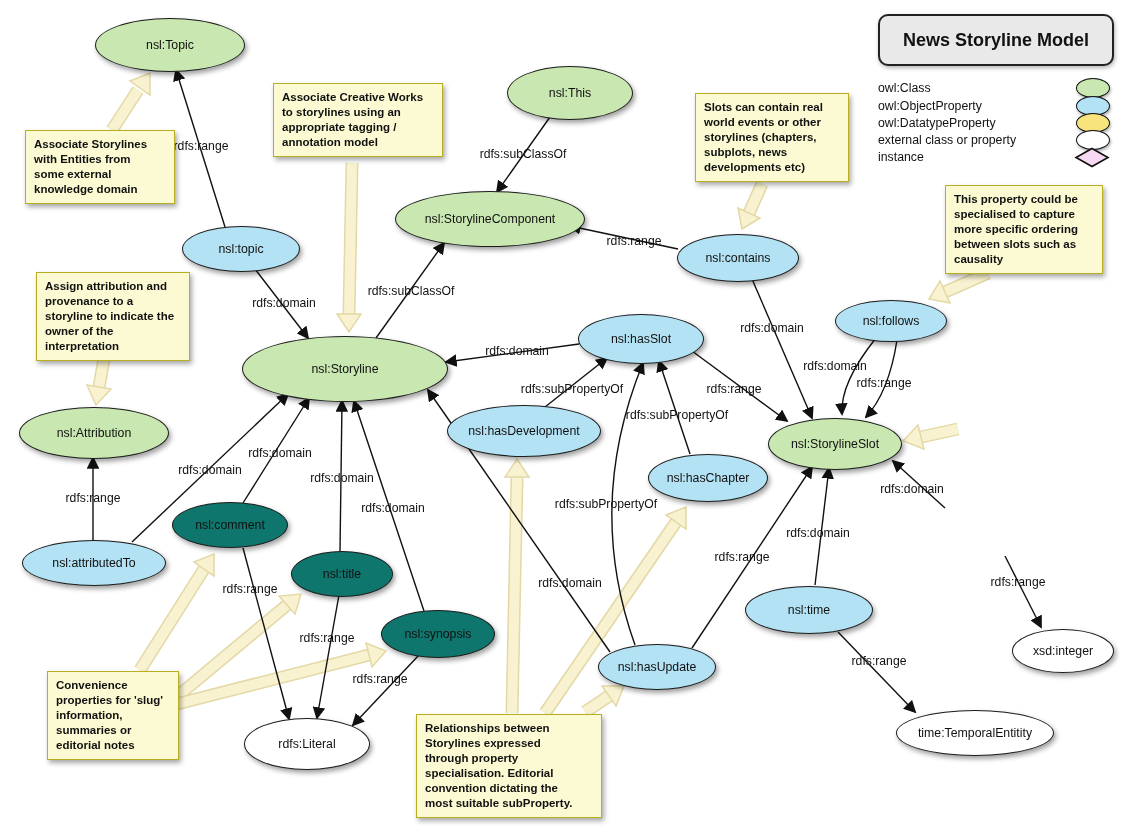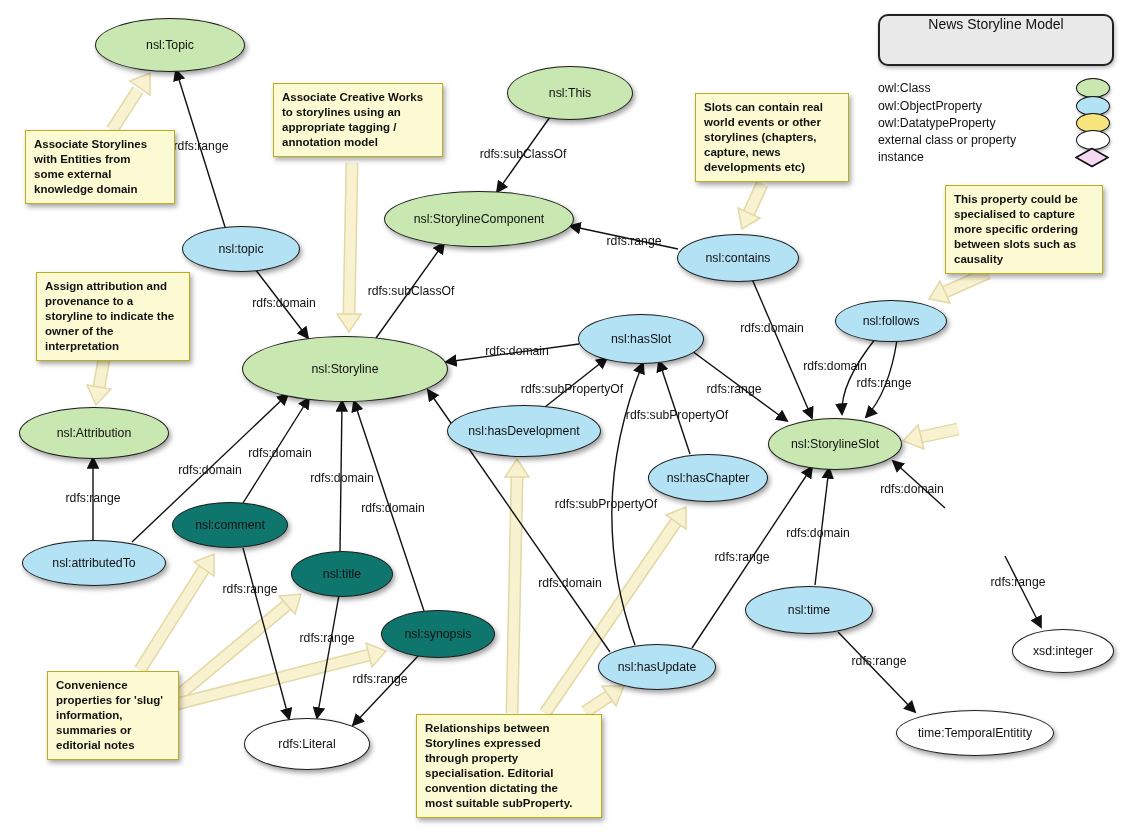--- a/index.html
+++ b/index.html
@@ -14,22 +14,22 @@
   .obj{background:#b3e2f4;}
   .dat{background:#0f766e;}
   .ext{background:#ffffff;}
   .elabel{position:absolute;transform:translate(-50%,-50%);font-size:12.2px;color:#111;
           white-space:nowrap;z-index:2;}
   .note{position:absolute;background:#fbfad2;border:1.5px solid #b9ae1e;
         padding:6px 8px;font-size:11.5px;font-weight:bold;color:#111;line-height:1.3;
         white-space:pre-line;z-index:4;box-shadow:2px 3px 5px rgba(0,0,0,0.35);}
   .legend-box{position:absolute;left:878px;top:14px;width:232px;height:48px;
         background:#e9e9e9;border:2px solid #222;border-radius:10px;
-        display:flex;justify-content:center;
-        font-size:14px;font-weight:normal;color:#111;z-index:4;
+        display:flex;align-items:center;justify-content:center;
+        font-size:18px;font-weight:bold;color:#111;z-index:4;
         box-shadow:1px 2px 4px rgba(0,0,0,0.3);}
   .legend-row{position:absolute;left:878px;width:232px;height:18px;display:flex;
         align-items:center;justify-content:space-between;font-size:12.3px;color:#111;z-index:4;}
   .sw-ellipse{width:32px;height:18px;border:1.6px solid #111;border-radius:50%;
         box-shadow:1px 2px 3px rgba(0,0,0,0.3);}
   .sw-green{background:#c9e7b0;} .sw-blue{background:#b3e2f4;}
   .sw-yellow{background:#f8e47c;} .sw-white{background:#ffffff;}
   .sw-diamond{display:block;}
 </style>
 </head>
@@ -133,21 +133,21 @@
       <path d="M419,655 L353,725" marker-end="url(#arrow)"></path>
       <path d="M945,508 L893,461" marker-end="url(#arrow)"></path>
       <path d="M1005,556 L1041,627" marker-end="url(#arrow)"></path>
       <path d="M815,585 L829,468" marker-end="url(#arrow)"></path>
       <path d="M838,632 L915,712" marker-end="url(#arrow)"></path>
     </g>
   </svg>
 
   <div class="node cls" style="left:95px;top:18px;width:148px;height:52px">nsl:Topic</div>
   <div class="node cls" style="left:507px;top:66px;width:124px;height:52px">nsl:This</div>
-  <div class="node cls" style="left:384px;top:191px;width:188px;height:54px">nsl:StorylineComponent</div>
+  <div class="node cls" style="left:395px;top:191px;width:188px;height:54px">nsl:StorylineComponent</div>
   <div class="node cls" style="left:242px;top:336px;width:204px;height:64px">nsl:Storyline</div>
   <div class="node cls" style="left:19px;top:407px;width:148px;height:50px">nsl:Attribution</div>
   <div class="node cls" style="left:768px;top:418px;width:132px;height:50px">nsl:StorylineSlot</div>
 
   <div class="node obj" style="left:182px;top:226px;width:116px;height:44px">nsl:topic</div>
   <div class="node obj" style="left:677px;top:234px;width:120px;height:46px">nsl:contains</div>
   <div class="node obj" style="left:835px;top:300px;width:110px;height:40px">nsl:follows</div>
   <div class="node obj" style="left:578px;top:314px;width:124px;height:48px">nsl:hasSlot</div>
   <div class="node obj" style="left:447px;top:405px;width:152px;height:50px">nsl:hasDevelopment</div>
   <div class="node obj" style="left:648px;top:454px;width:118px;height:46px">nsl:hasChapter</div>
@@ -195,21 +195,21 @@
 with Entities from
 some external
 knowledge domain</div>
   <div class="note" style="left:273px;top:83px;width:152px">Associate Creative Works
 to storylines using an
 appropriate tagging /
 annotation model</div>
   <div class="note" style="left:695px;top:93px;width:136px">Slots can contain real
 world events or other
 storylines (chapters,
-capture, news
+subplots, news
 developments etc)</div>
   <div class="note" style="left:945px;top:185px;width:140px">This property could be
 specialised to capture
 more specific ordering
 between slots such as
 causality</div>
   <div class="note" style="left:36px;top:272px;width:136px">Assign attribution and
 provenance to a
 storyline to indicate the
 owner of  the

